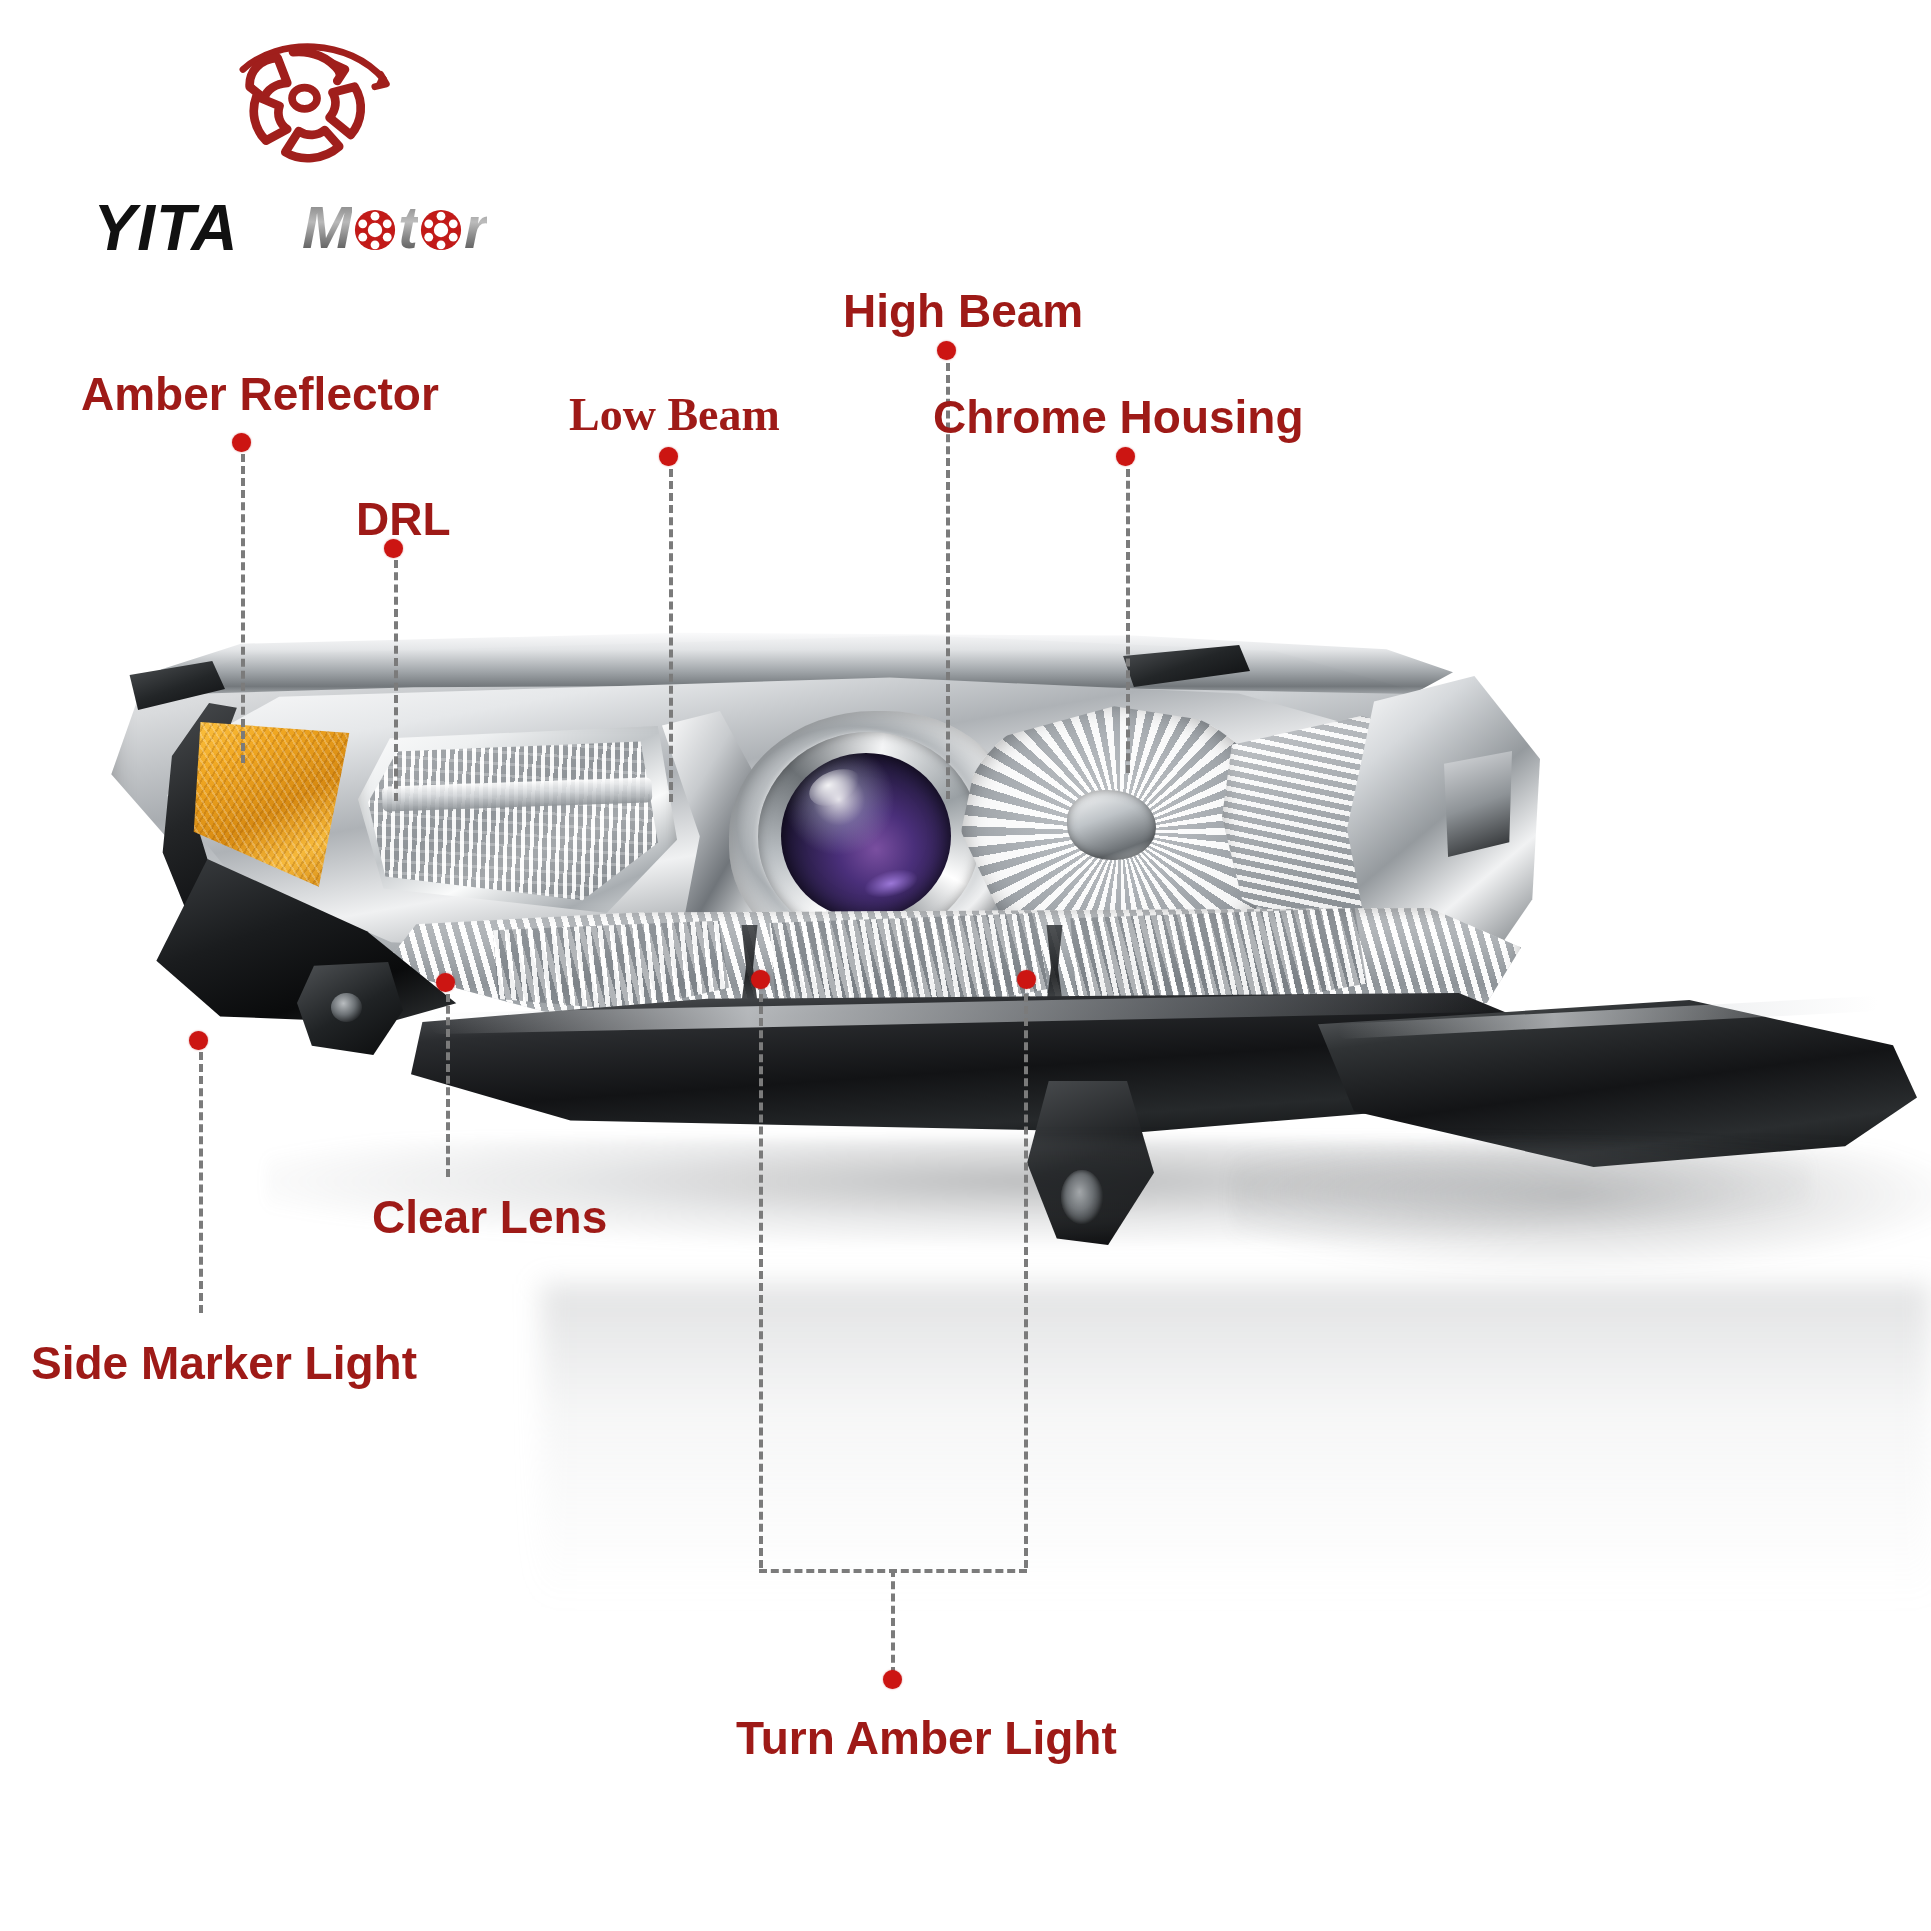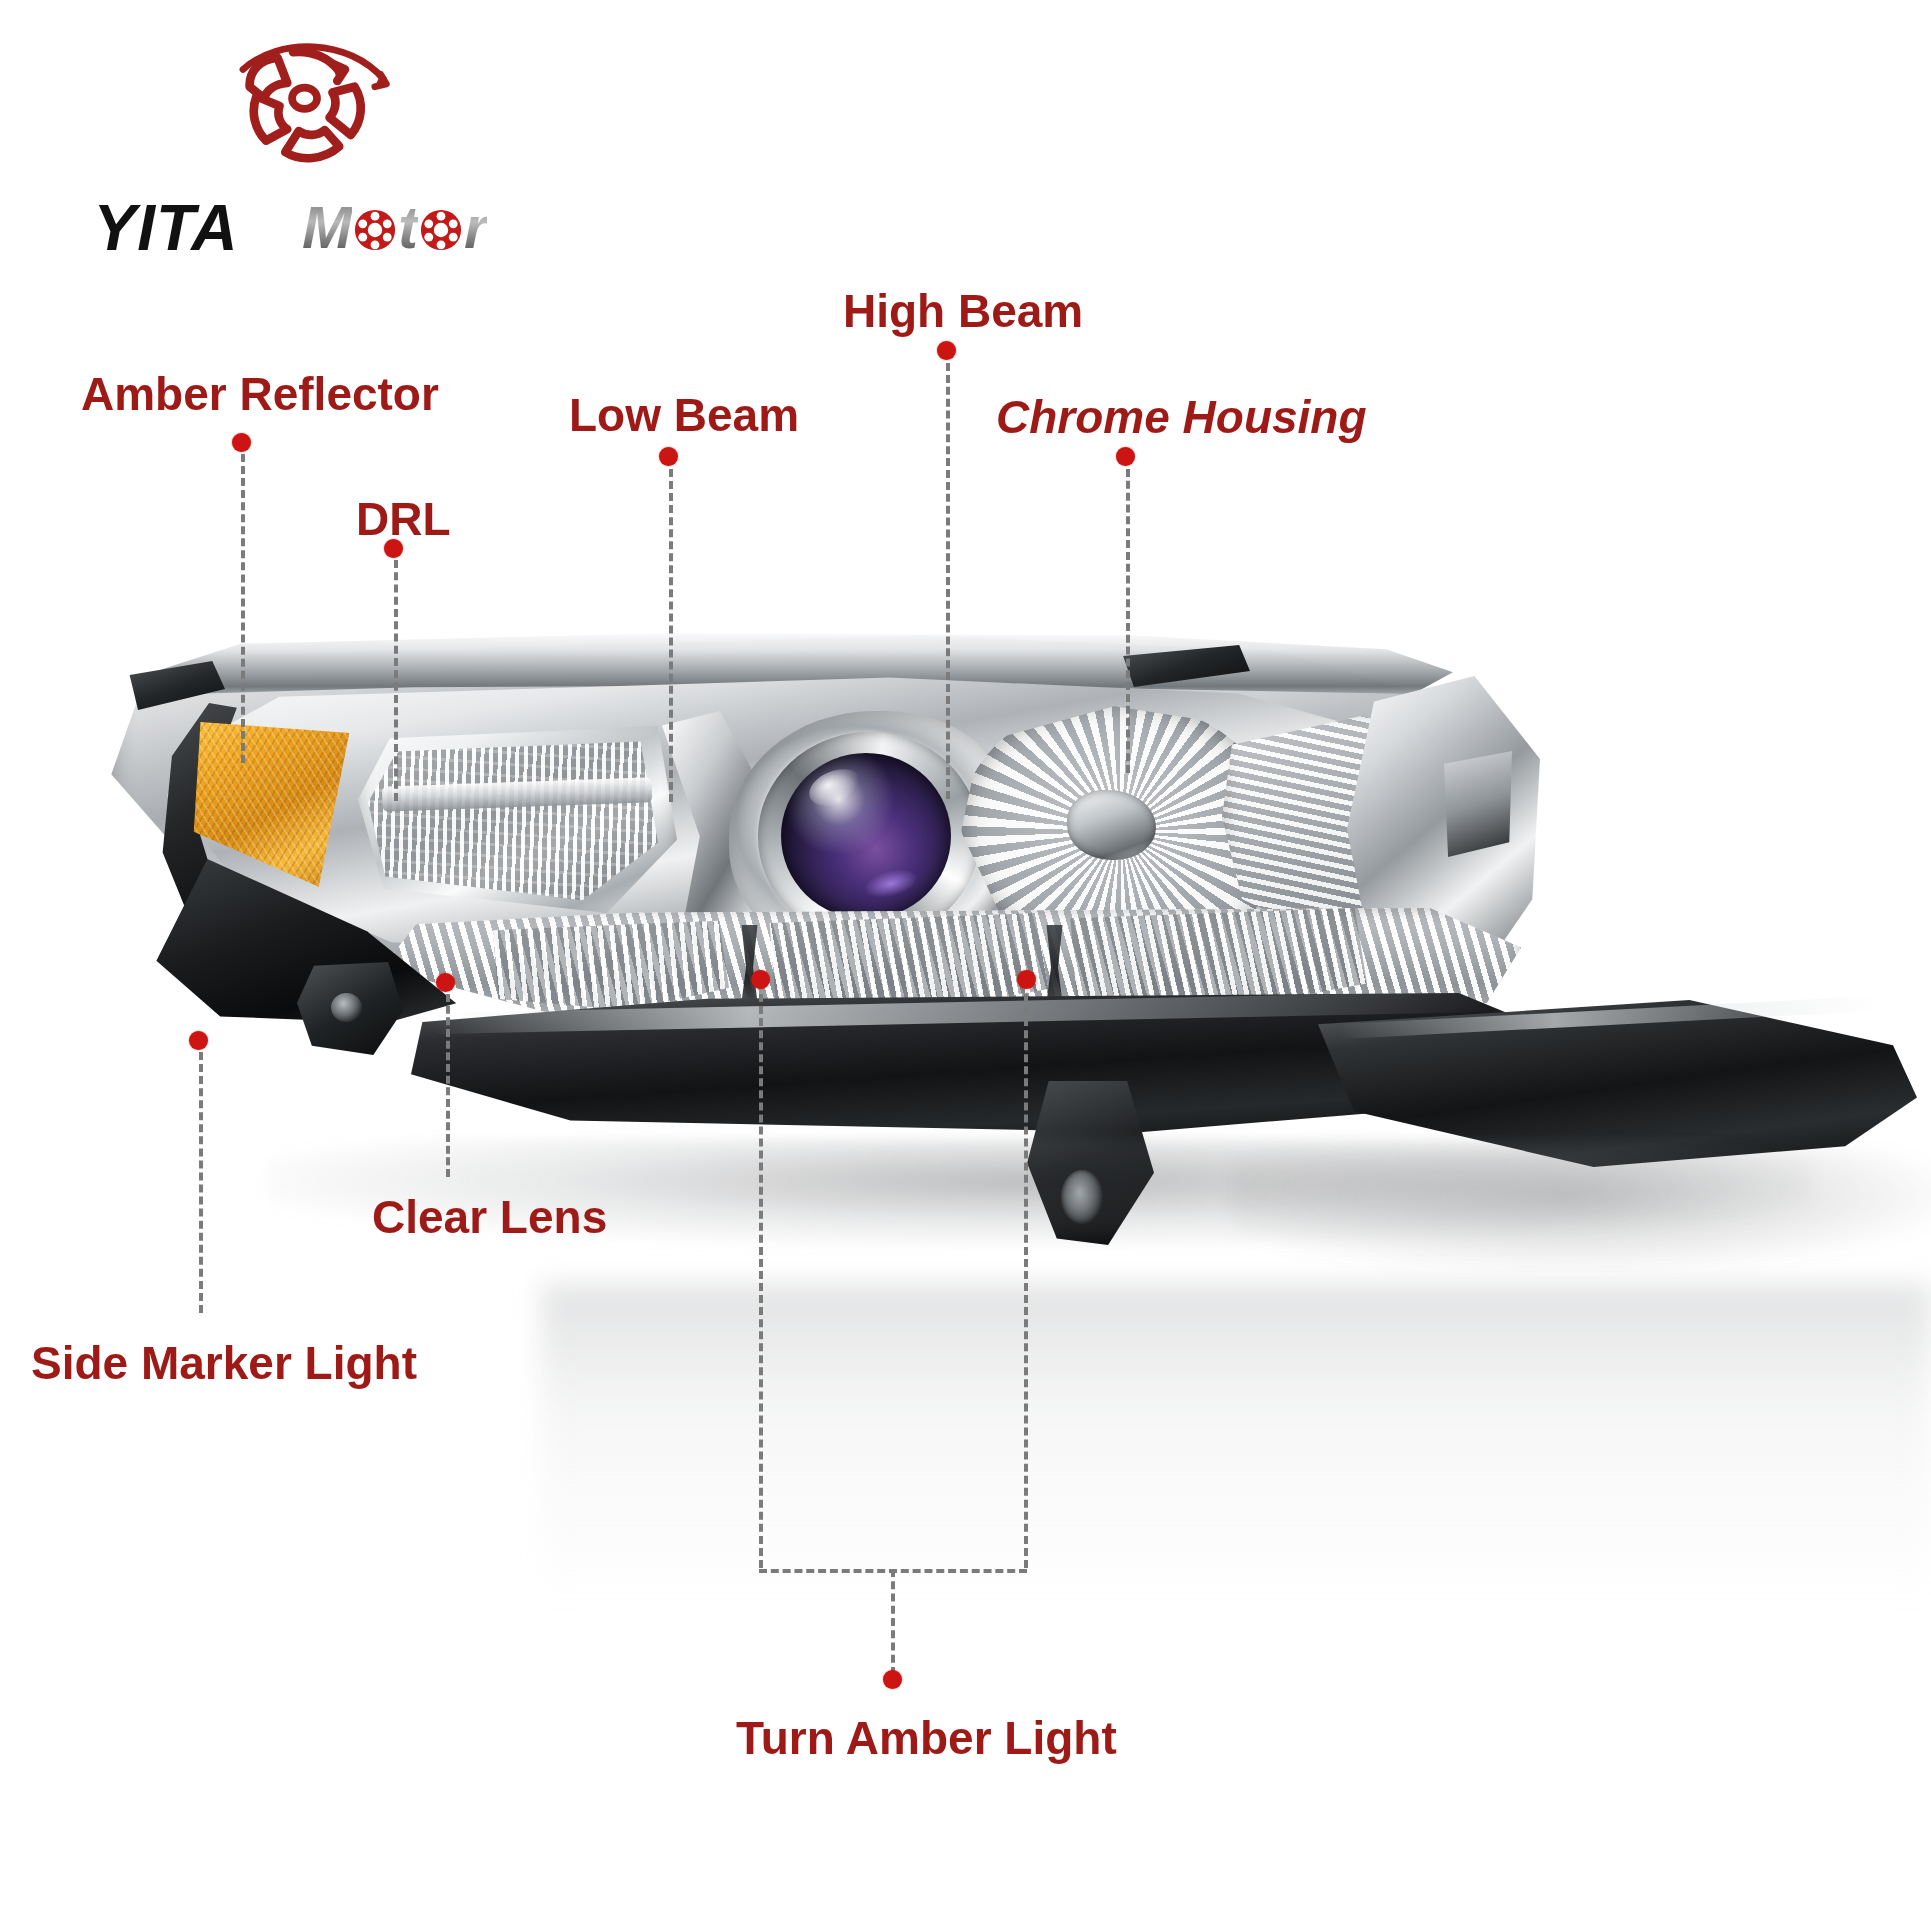--- a/index.html
+++ b/index.html
@@ -460,25 +460,25 @@
   <div class="leader-v" style="left:759px;top:994px;height:574px;"></div>
   <div class="leader-v" style="left:1024px;top:994px;height:574px;"></div>
   <div class="leader-h" style="left:759px;top:1569px;width:268px;"></div>
   <div class="leader-v" style="left:891px;top:1569px;height:106px;"></div>
   <div class="dot" style="left:883px;top:1670px;"></div>
 
   <div class="callout" style="left:81px;top:367px;">Amber Reflector</div>
 
   <div class="callout" style="left:356px;top:492px;">DRL</div>
 
-  <div class="callout" style="left:569px;top:388px;">Low Beam</div>
+  <div class="callout" style="left:569px;top:388px;font-family:Liberation Serif, serif;">Low Beam</div>
 
   <div class="callout" style="left:843px;top:284px;">High Beam</div>
 
-  <div class="callout" style="left:996px;top:390px;font-style:italic;">Chrome Housing</div>
+  <div class="callout" style="left:933px;top:390px;">Chrome Housing</div>
 
   <div class="callout" style="left:31px;top:1336px;">Side Marker Light</div>
 
   <div class="callout" style="left:356px;top:1190px;margin-left:16px;">Clear Lens</div>
 
   <div class="callout" style="left:736px;top:1711px;">Turn Amber Light</div>
 
 </div>
 
 

